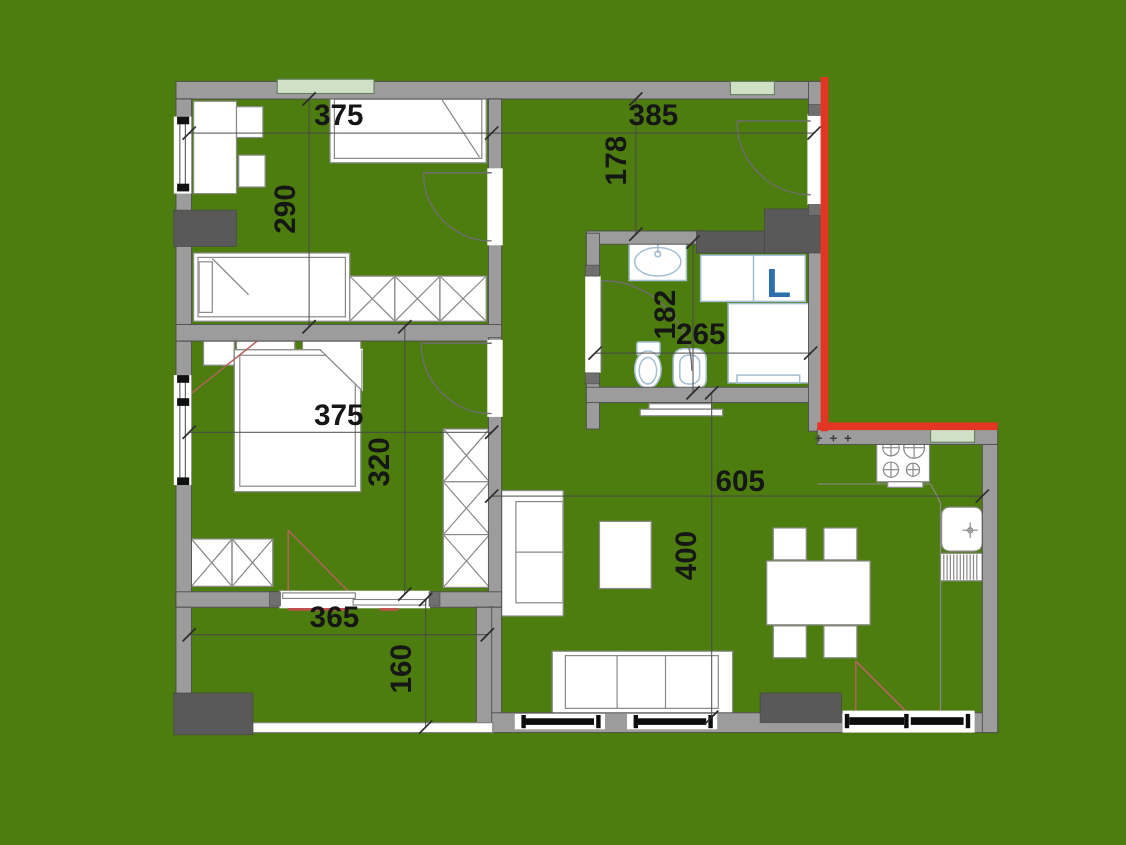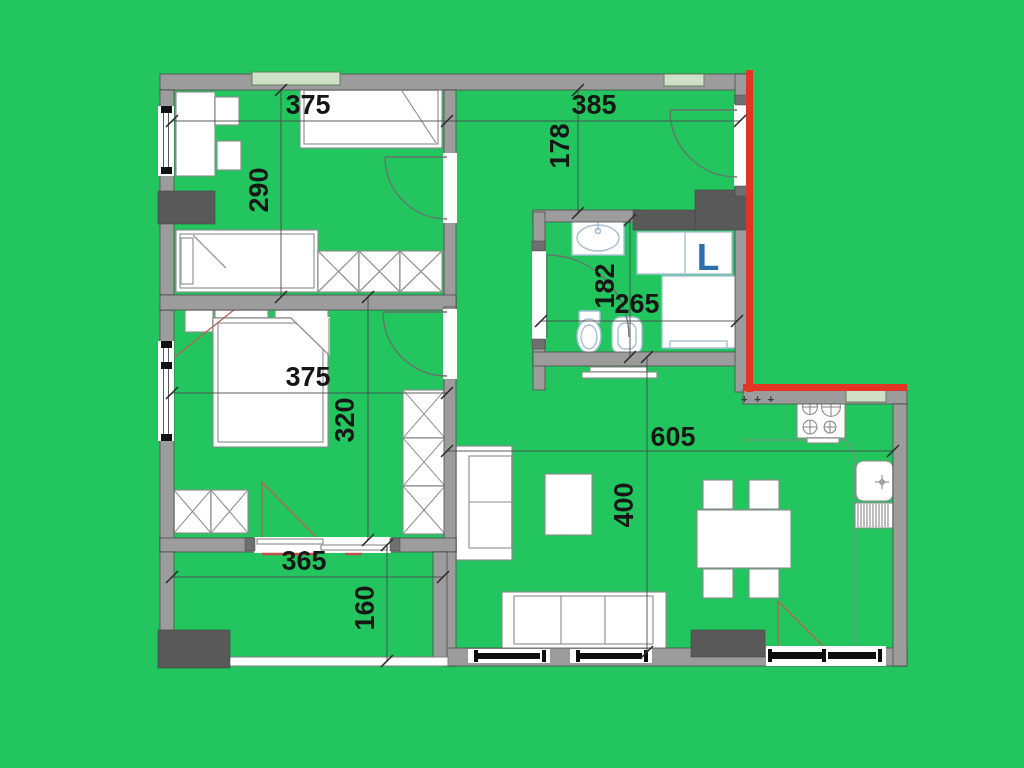--- a/index.html
+++ b/index.html
@@ -1,16 +1,16 @@
 <!DOCTYPE html>
 <html style="--wall-gray: #9c9c9c; --dark-gray: #595959; --highlight-red: #e23523; --swing-red: #b4635a; --window-green: #cfe0c7; --fixture-blue: #a5c0d4; --label-blue: #2c6fad;"><head>
 <meta charset="utf-8">
 <style>
   html,body{margin:0;padding:0;background:#ffffff;}
-  #stage{position:relative;width:1024px;height:768px;background:#22c55e;overflow:hidden;
+  #stage{position:relative;width:1024px;height:768px;background:#4d7c0f;overflow:hidden;
          font-family:"Liberation Sans",sans-serif;}
   svg{display:block}
   .wall{fill:var(--wall-gray,#9c9c9c);stroke:#4e4e4e;stroke-width:.8}
   .darkwall{fill:var(--dark-gray,#595959);stroke:#474747;stroke-width:.6}
   .opening{fill:#ffffff;stroke:none}
   .furn{fill:#ffffff;stroke:#8a8a8a;stroke-width:1.1}
   .furnln{stroke:#8a8a8a;fill:none;stroke-width:1.1}
   .fix{fill:#ffffff;stroke:var(--fixture-blue,#a5c0d4);stroke-width:1.4}
   .fixln{stroke:var(--fixture-blue,#a5c0d4);fill:none;stroke-width:1.4}
   .door{stroke:#6e6e6e;fill:none;stroke-width:1.3}

